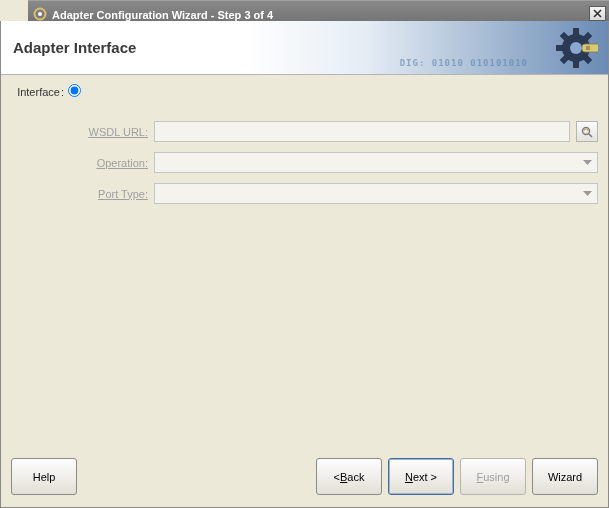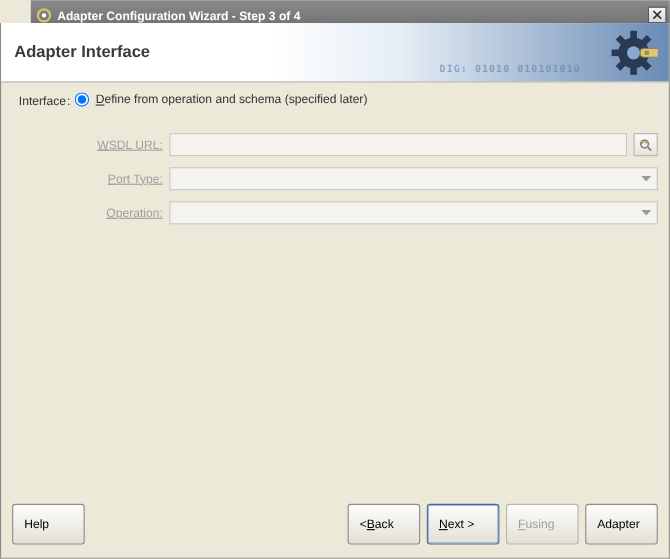--- a/index.html
+++ b/index.html
@@ -190,20 +190,21 @@
     height: 37px;
     border: 1px solid #8a8a8a;
     background: linear-gradient(to bottom, #fdfdfd, #e2e0d6);
     border-radius: 3px;
     font-family: inherit;
     font-size: 11px;
     cursor: pointer;
     padding: 17px 10px;
     display: inline-flex;
     align-items: center;
+    justify-content: center;
   }
   .btn .ul { text-decoration: underline; }
   .btn.default {
     border: 1px solid #4a6a9a;
     box-shadow: 0 0 0 1px #9ab5dd inset;
   }
   .btn.disabled {
     color: #a0a0a0;
     cursor: default;
     border-color: #b5b5b5;
@@ -254,48 +255,47 @@
     </div>
   </div>
 
   <div class="content">
 
     <div class="form-area">
       <div class="left-label">Interface</div>
       <div class="right-form">
         <label class="radio-row">
           <input type="radio" name="iface" checked="" style="">
-          <span class="radio-label"><span class="ul">D</span><span>efine from operation and schema (specified later)</span></span>
         </label>
 
         <div class="fields">
           <div class="field-row">
             <span class="field-label"><span style="text-decoration:underline">W</span><span style="text-decoration:none">SDL URL:</span></span>
             <input class="text-input" type="text" disabled="" value="" style="">
             <div class="browse-btn">
               <svg width="14" height="14" viewBox="0 0 14 14">
                 <circle cx="6" cy="6" r="3.5" fill="none" stroke="#7a7a7a" stroke-width="1.4"></circle>
                 <line x1="9" y1="9" x2="12" y2="12" stroke="#7a7a7a" stroke-width="1.6"></line>
                 <path d="M4 6 a2 2 0 0 1 4 0" fill="none" stroke="#c8a050" stroke-width="1"></path>
               </svg>
             </div>
           </div>
           <div class="field-row">
-            <span class="field-label"><span style="text-decoration:underline">P</span><span style="text-decoration:none">ort Type:</span></span>
+            <span class="field-label"><span style="text-decoration:underline">O</span><span style="text-decoration:none">peration:</span></span>
             <div class="combo">
               <span></span>
               <span class="combo-arrow">
                 <svg width="9" height="6" viewBox="0 0 9 6">
                     <path d="M0 0 L4.5 5 L9 0 Z" fill="#9a9a9a"></path>
                   </svg>
               </span>
             </div>
           </div>
           <div class="field-row">
-            <span class="field-label"><span style="text-decoration:underline">O</span><span style="text-decoration:none">peration:</span></span>
+            <span class="field-label"><span style="text-decoration:underline">P</span><span style="text-decoration:none">ort Type:</span></span>
             <div class="combo">
               <span></span>
               <span class="combo-arrow">
                 <svg width="9" height="6" viewBox="0 0 9 6">
                     <path d="M0 0 L4.5 5 L9 0 Z" fill="#9a9a9a"></path>
                   </svg>
               </span>
             </div>
           </div>
         </div>
@@ -317,16 +317,16 @@
       </button>
     <button class="btn default">
         <span class="ul">N</span>
         <span>ext &gt;</span>
       </button>
     <button class="btn disabled" disabled="">
         <span class="ul">F</span>
         <span>using</span>
       </button>
     <button class="btn">
-        <span>Adapter</span>
+        <span>Wizard</span>
       </button>
   </div>
 </div>
 
 </body></html>

